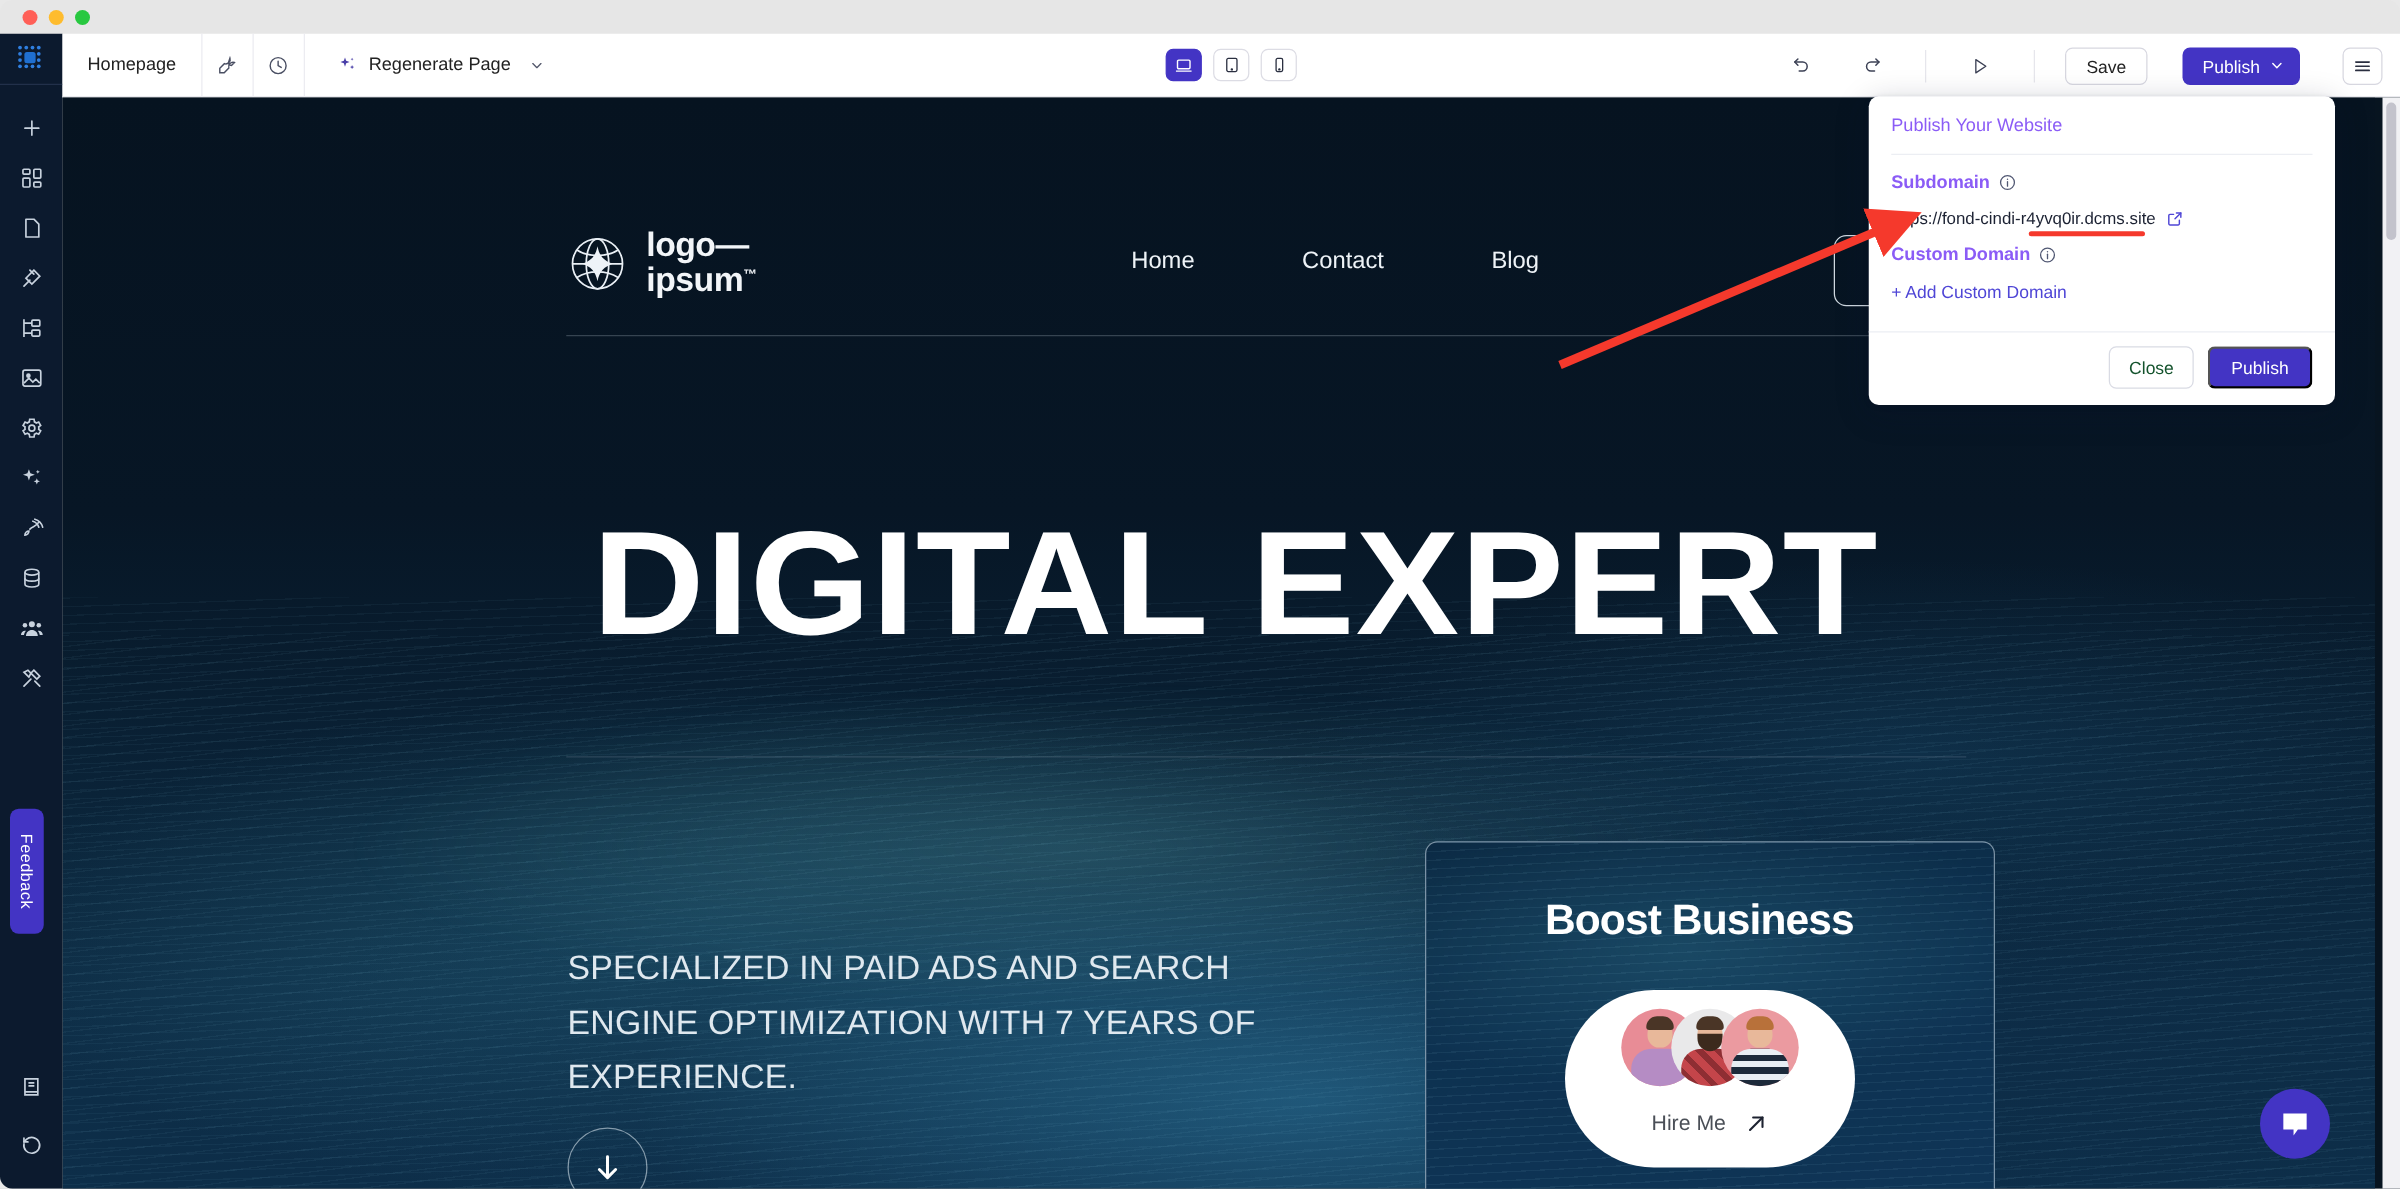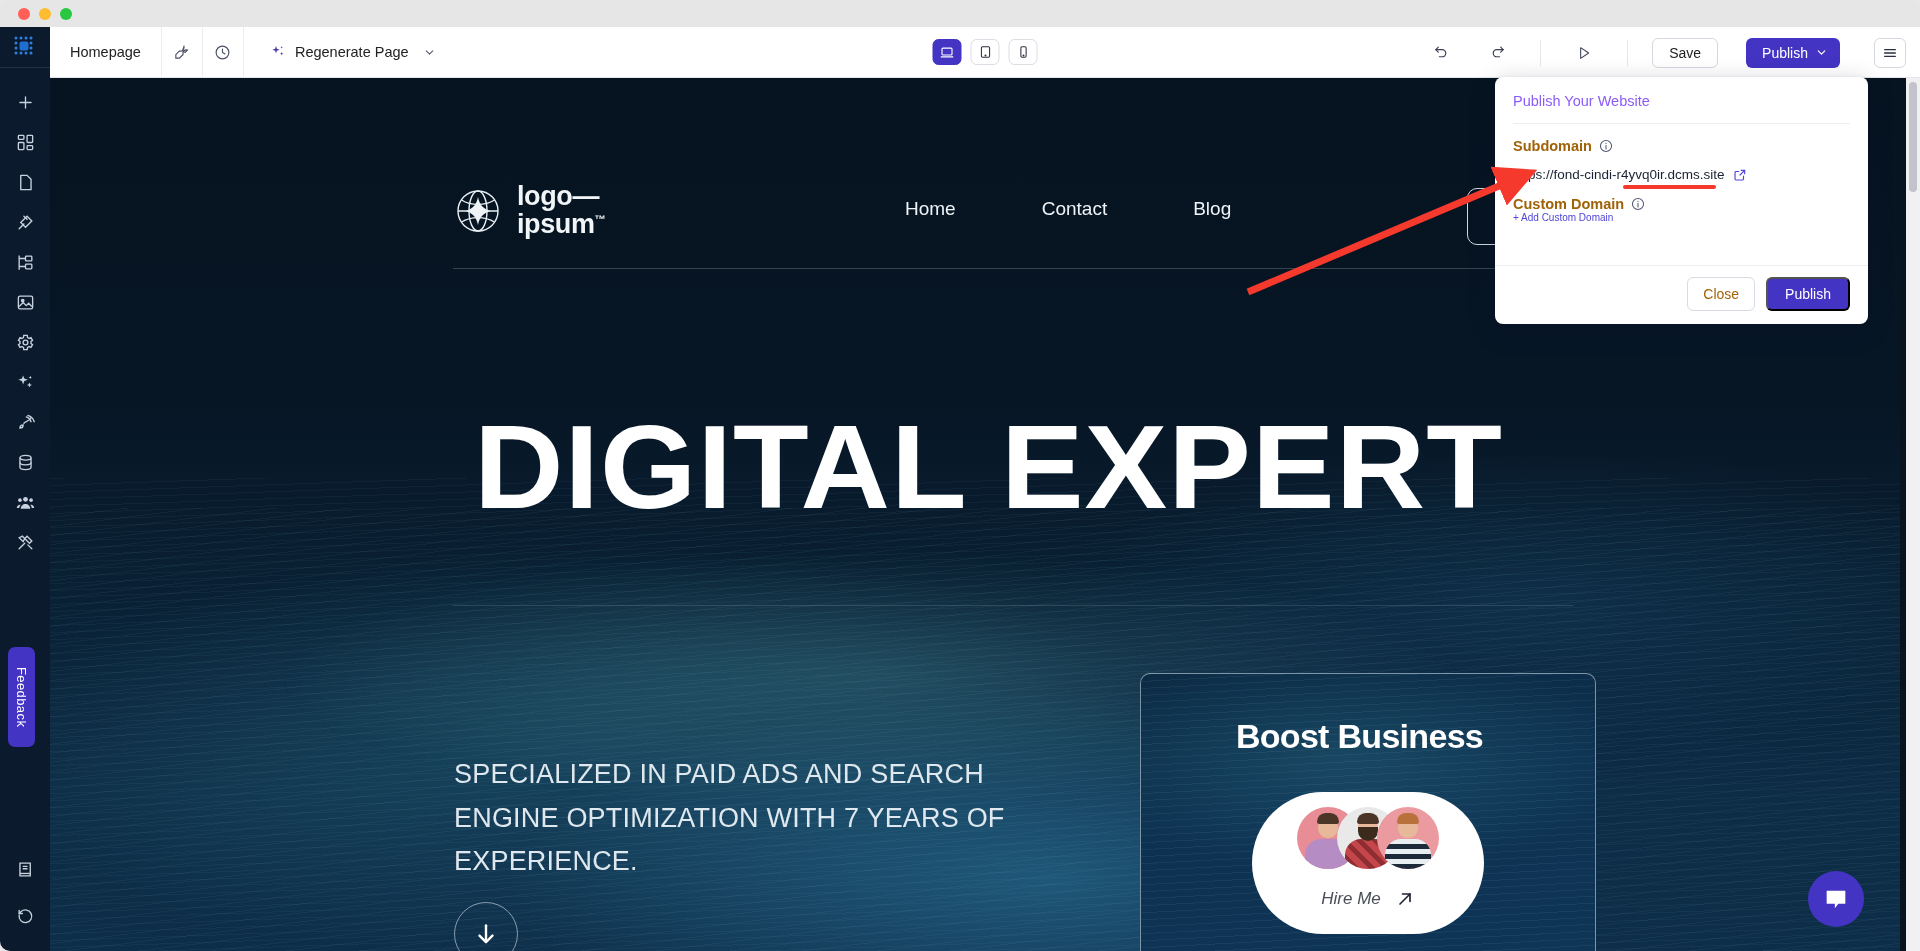--- a/index.html
+++ b/index.html
@@ -207,39 +207,39 @@
   .av:nth-child(2) { left: 40px; background: #e9e9ea; }
   .av:nth-child(3) { left: 80px; background: #eb9aa0; }
   .av .head { position: absolute; left: 50%; transform: translateX(-50%); top: 9px; width: 20px; height: 22px; border-radius: 50% 50% 45% 45%; background: #e8b89a; }
   .av .hair { position: absolute; left: 50%; transform: translateX(-50%); top: 6px; width: 22px; height: 11px; border-radius: 11px 11px 3px 3px; background: #4a3526; }
   .av .body { position: absolute; left: 50%; transform: translateX(-50%); bottom: 0; width: 46px; height: 30px; border-radius: 16px 16px 0 0; }
   .av1 .body { background: #b58cc4; }
   .av2 .body { background: repeating-linear-gradient(45deg, #c4454a 0 6px, #8e2e33 6px 11px); }
   .av3 .body { background: repeating-linear-gradient(0deg, #1d2a3a 0 5px, #e9eef3 5px 10px); }
   .av2 .beard { position: absolute; left: 50%; transform: translateX(-50%); top: 20px; width: 20px; height: 14px; border-radius: 0 0 10px 10px; background: #3c2a1d; }
   .av3 .hair { background: #b8713a; }
-  .hire-row { display: flex; align-items: flex-end; gap: 14px; margin-top: 20px; font-style: italic; }
+  .hire-row { display: flex; align-items: flex-end; gap: 14px; margin-top: 20px; }
   .hire-label { color: #4a4f57; font-size: 17px; }
 
   
   .publish-panel {
     position: absolute; left: 1495px; top: 77px; width: 373px; height: 247px;
     background: #fff; border-radius: 8px;
     box-shadow: 0 6px 26px rgba(15,20,45,.22), 0 1px 4px rgba(15,20,45,.12);
     padding: 16px 18px 14px 18px;
     z-index: 40;
   }
   .pp-title { font-size: 14.5px; color: #8b5cf6; font-weight: 500; }
   .pp-divider { height: 1px; background: #eceef3; margin: 14px 0 14px 0; }
-  .pp-label { font-size: 14.5px; color: #a16207; font-weight: bold; display: flex; align-items: center; gap: 7px; }
+  .pp-label { font-size: 14.5px; color: #8b5cf6; font-weight: bold; display: flex; align-items: center; gap: 7px; }
   .pp-url { margin-top: 13px; font-size: 13.5px; color: #1c2233; display: flex; align-items: center; gap: 8px; position: relative; width: max-content; cursor: pointer; }
   .pp-row2 { margin-top: 14px; }
-  .pp-add { font-size: 10px; color: #4f46d6; cursor: pointer; }
+  .pp-add { margin-top: 13px; font-size: 14px; color: #4f46d6; cursor: pointer; }
   .pp-footer { position: absolute; left: 0; right: 0; bottom: 0; padding: 11px 18px 13px 18px; border-top: 1px solid #eceef3; display: flex; justify-content: flex-end; gap: 11px; }
-  .pp-close { padding: 6px 15px; border: 1px solid #d9dbe4; border-radius: 6px; background: #fff; font-size: 14px; color: #a16207; cursor: pointer; }
+  .pp-close { padding: 6px 15px; border: 1px solid #d9dbe4; border-radius: 6px; background: #fff; font-size: 14px; color: #14532d; cursor: pointer; }
   .pp-pub { padding: 7px 17px; border-radius: 6px; background: #4334c4; color: #fff; font-size: 14px; cursor: pointer; }
   .url-underline { position: absolute; left: 110px; bottom: -7px; width: 93px; height: 4px; background: #f5392c; border-radius: 2px; }
 
   .arrow-anno { position: absolute; left: 1240px; top: 165px; z-index: 45; pointer-events: none; }
 
   
   .chat-fab {
     position: absolute; right: 36px; bottom: 24px; width: 56px; height: 56px;
     border-radius: 50%; background: #4334c4;
     display: flex; align-items: center; justify-content: center; cursor: pointer; z-index: 30;

